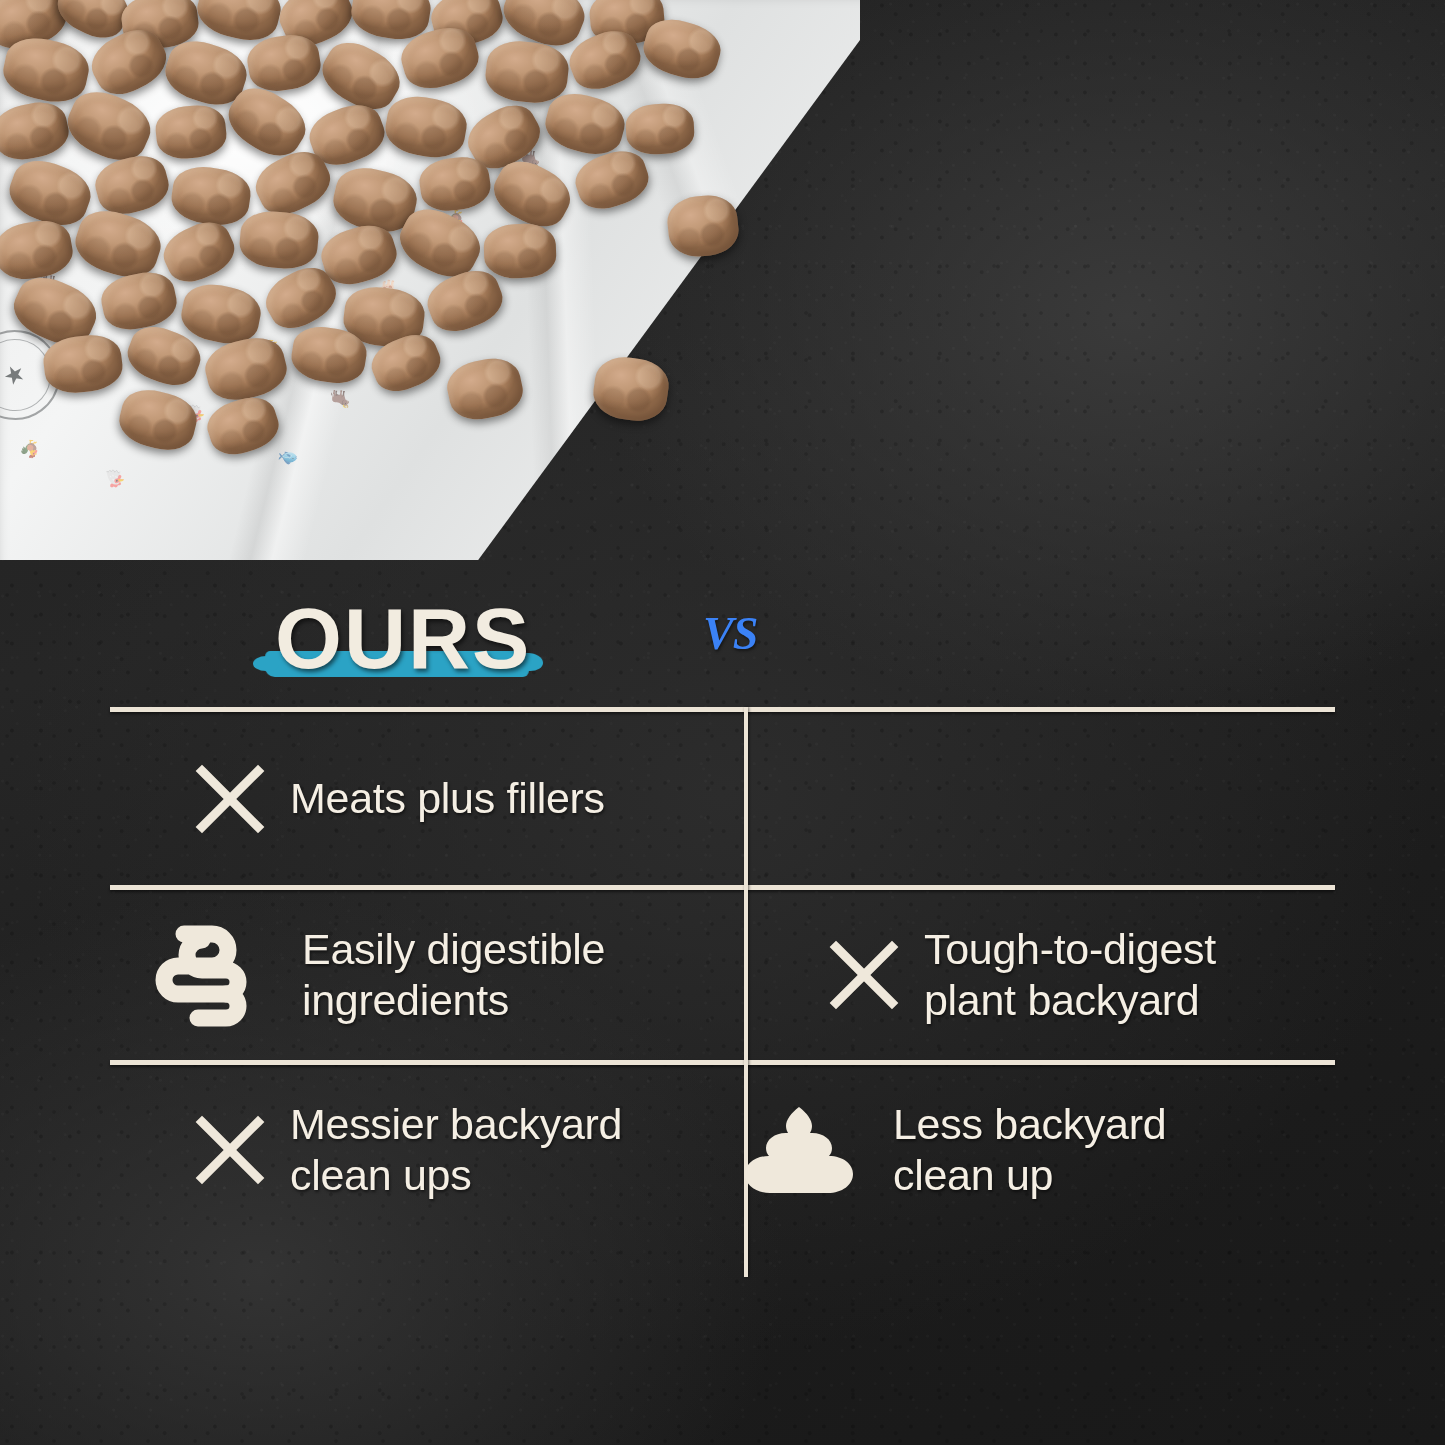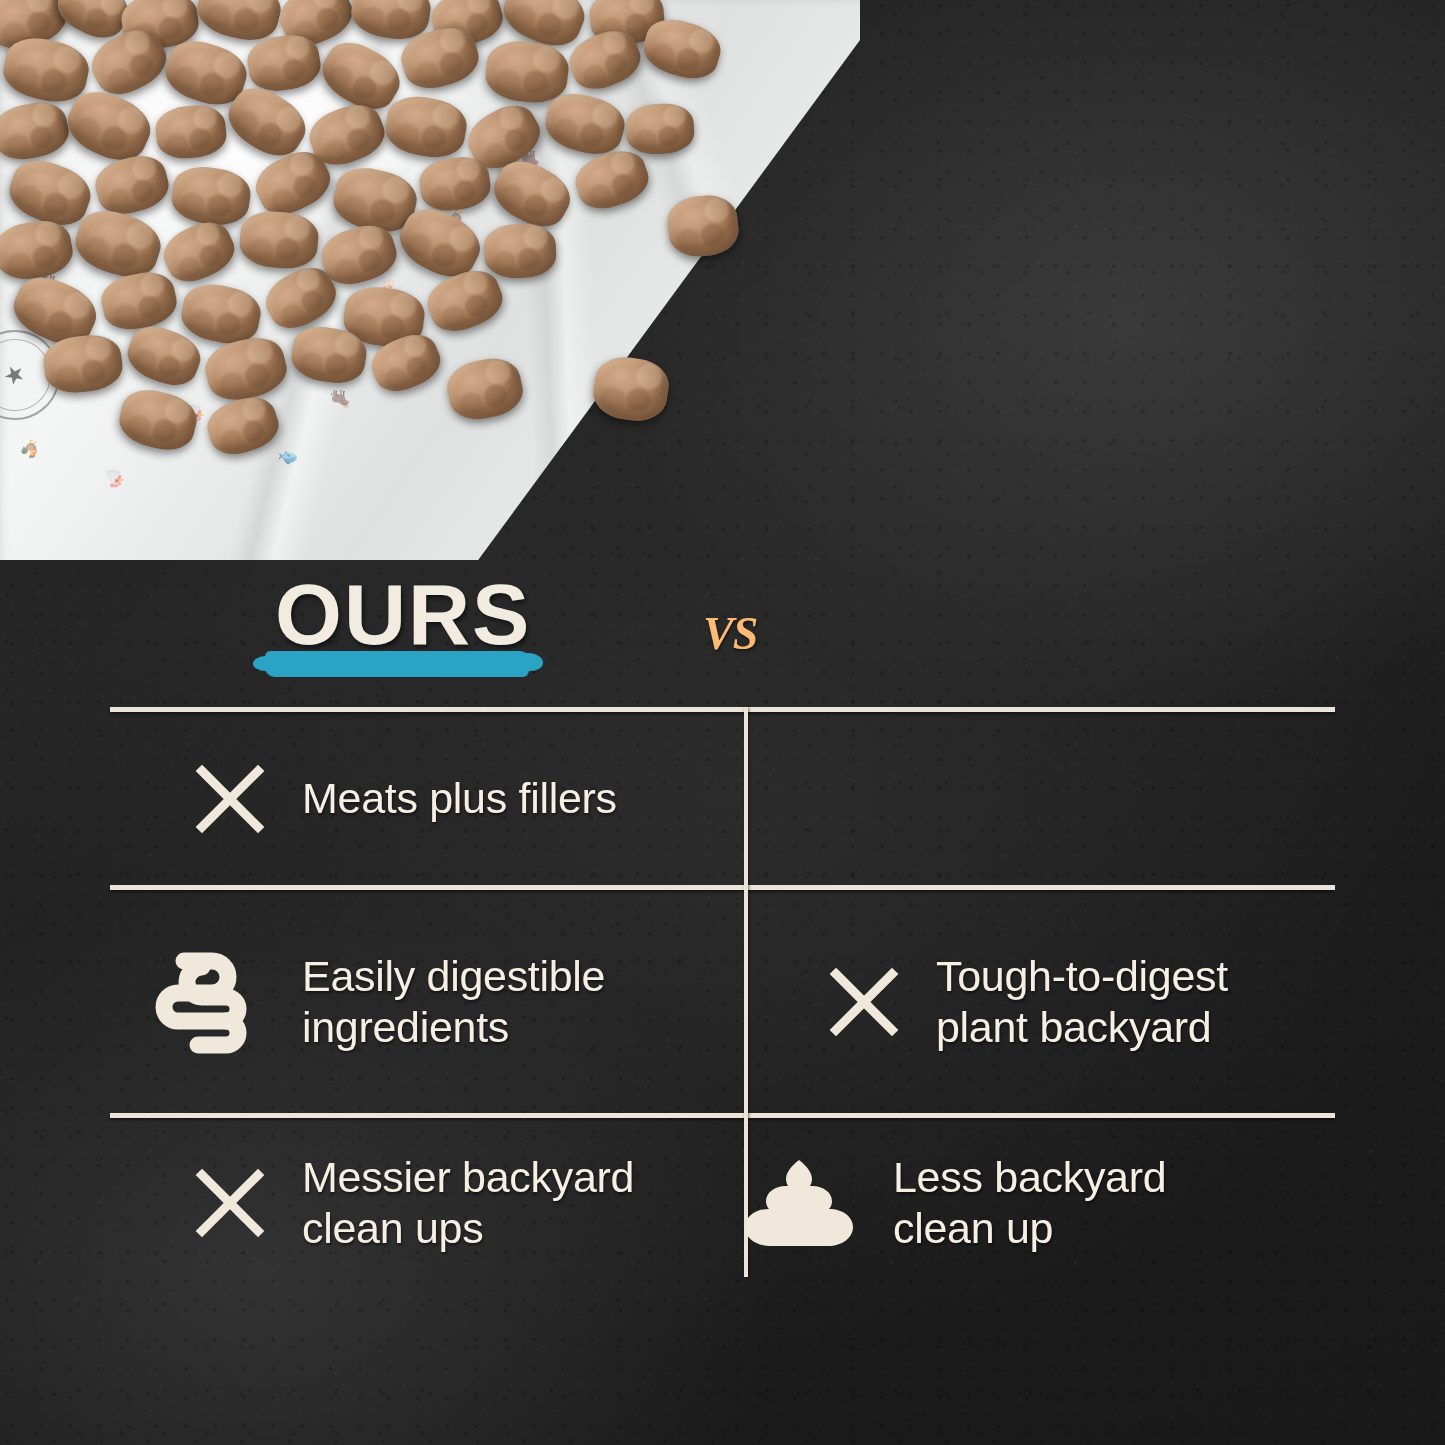--- a/index.html
+++ b/index.html
@@ -98,21 +98,21 @@
       radial-gradient(circle at 62% 66%, rgba(100,70,48,.28) 0 16%, transparent 22%),
       radial-gradient(circle at 28% 70%, rgba(120,86,60,.22) 0 14%, transparent 20%),
       radial-gradient(circle at 72% 26%, rgba(255,233,208,.22) 0 15%, transparent 21%);
   }
 
   
   .cmp{position:absolute;left:110px;top:565px;width:1225px;}
 
   .heads{position:relative;height:142px;}
   .h-ours{
-    position:absolute;left:165px;top:0;
+    position:absolute;left:165px;top:24px;
     font-family:"Liberation Sans",sans-serif;
     font-weight:700;font-size:86px;letter-spacing:2px;
     color:#f2ece0;
     text-shadow:2px 3px 4px rgba(0,0,0,.55);
   }
   .brush{
     position:absolute;left:155px;top:86px;width:264px;height:26px;
     background:#2ba3c5;
     border-radius:5px 9px 6px 10px;
     transform:skewX(-1.2deg);
@@ -123,21 +123,21 @@
     background:#2ba3c5;border-radius:50% 10% 40% 50%;
   }
   .brush:after{
     content:"";position:absolute;right:-14px;top:2px;width:28px;height:18px;
     background:#2ba3c5;border-radius:10% 55% 45% 15%;
   }
   .h-vs{
     position:absolute;left:593px;top:42px;
     font-family:"Liberation Serif",serif;
     font-style:italic;font-weight:700;font-size:46px;
-    color:#fdba74;letter-spacing:-1px;
+    color:#3b82f6;letter-spacing:-1px;
     text-shadow:1px 2px 3px rgba(0,0,0,.5);
   }
   .h-theirs{
     position:absolute;left:818px;top:8px;
     font-family:"Liberation Sans",sans-serif;
     font-weight:700;font-size:86px;letter-spacing:1px;
     color:#f2ece0;
     text-shadow:2px 3px 4px rgba(0,0,0,.55);
   }
 
@@ -147,37 +147,36 @@
     position:absolute;left:634px;top:0;width:4px;height:570px;
     background:#ece4d6;box-shadow:1px 0 3px rgba(0,0,0,.5);
   }
 
   .row{display:flex;position:relative;}
   .cell{display:flex;align-items:center;box-sizing:border-box;}
   .cell.left{width:634px;padding-left:30px;}
   .cell.right{width:591px;padding-left:84px;}
 
   .r1{height:173px;}
-  .r2{height:223px;}
+  .r2{height:170px;}
   .r3{height:170px;}
 
   .ic{flex:0 0 auto;display:flex;align-items:center;justify-content:center;}
   .ic-cow{width:136px;height:96px;}
   .ic-gut{width:136px;height:106px;}
   .ic-poo{width:136px;height:106px;}
   .ic-x{width:72px;height:72px;margin-right:24px;}
 
   .txt{
     color:#f5efe4;
     font-family:"Liberation Sans",sans-serif;
     font-size:43px;line-height:1.18;font-weight:400;
     letter-spacing:-.3px;
     text-shadow:1px 2px 3px rgba(0,0,0,.55);
     white-space:pre-line;
-    margin-left:12px;
   }
   .cell.left .txt{margin-left:26px;}
 </style>
 </head>
 <body>
 
 <div id="stage">
 
   <div class="slate"></div>
   <div class="slate-grain"></div>

